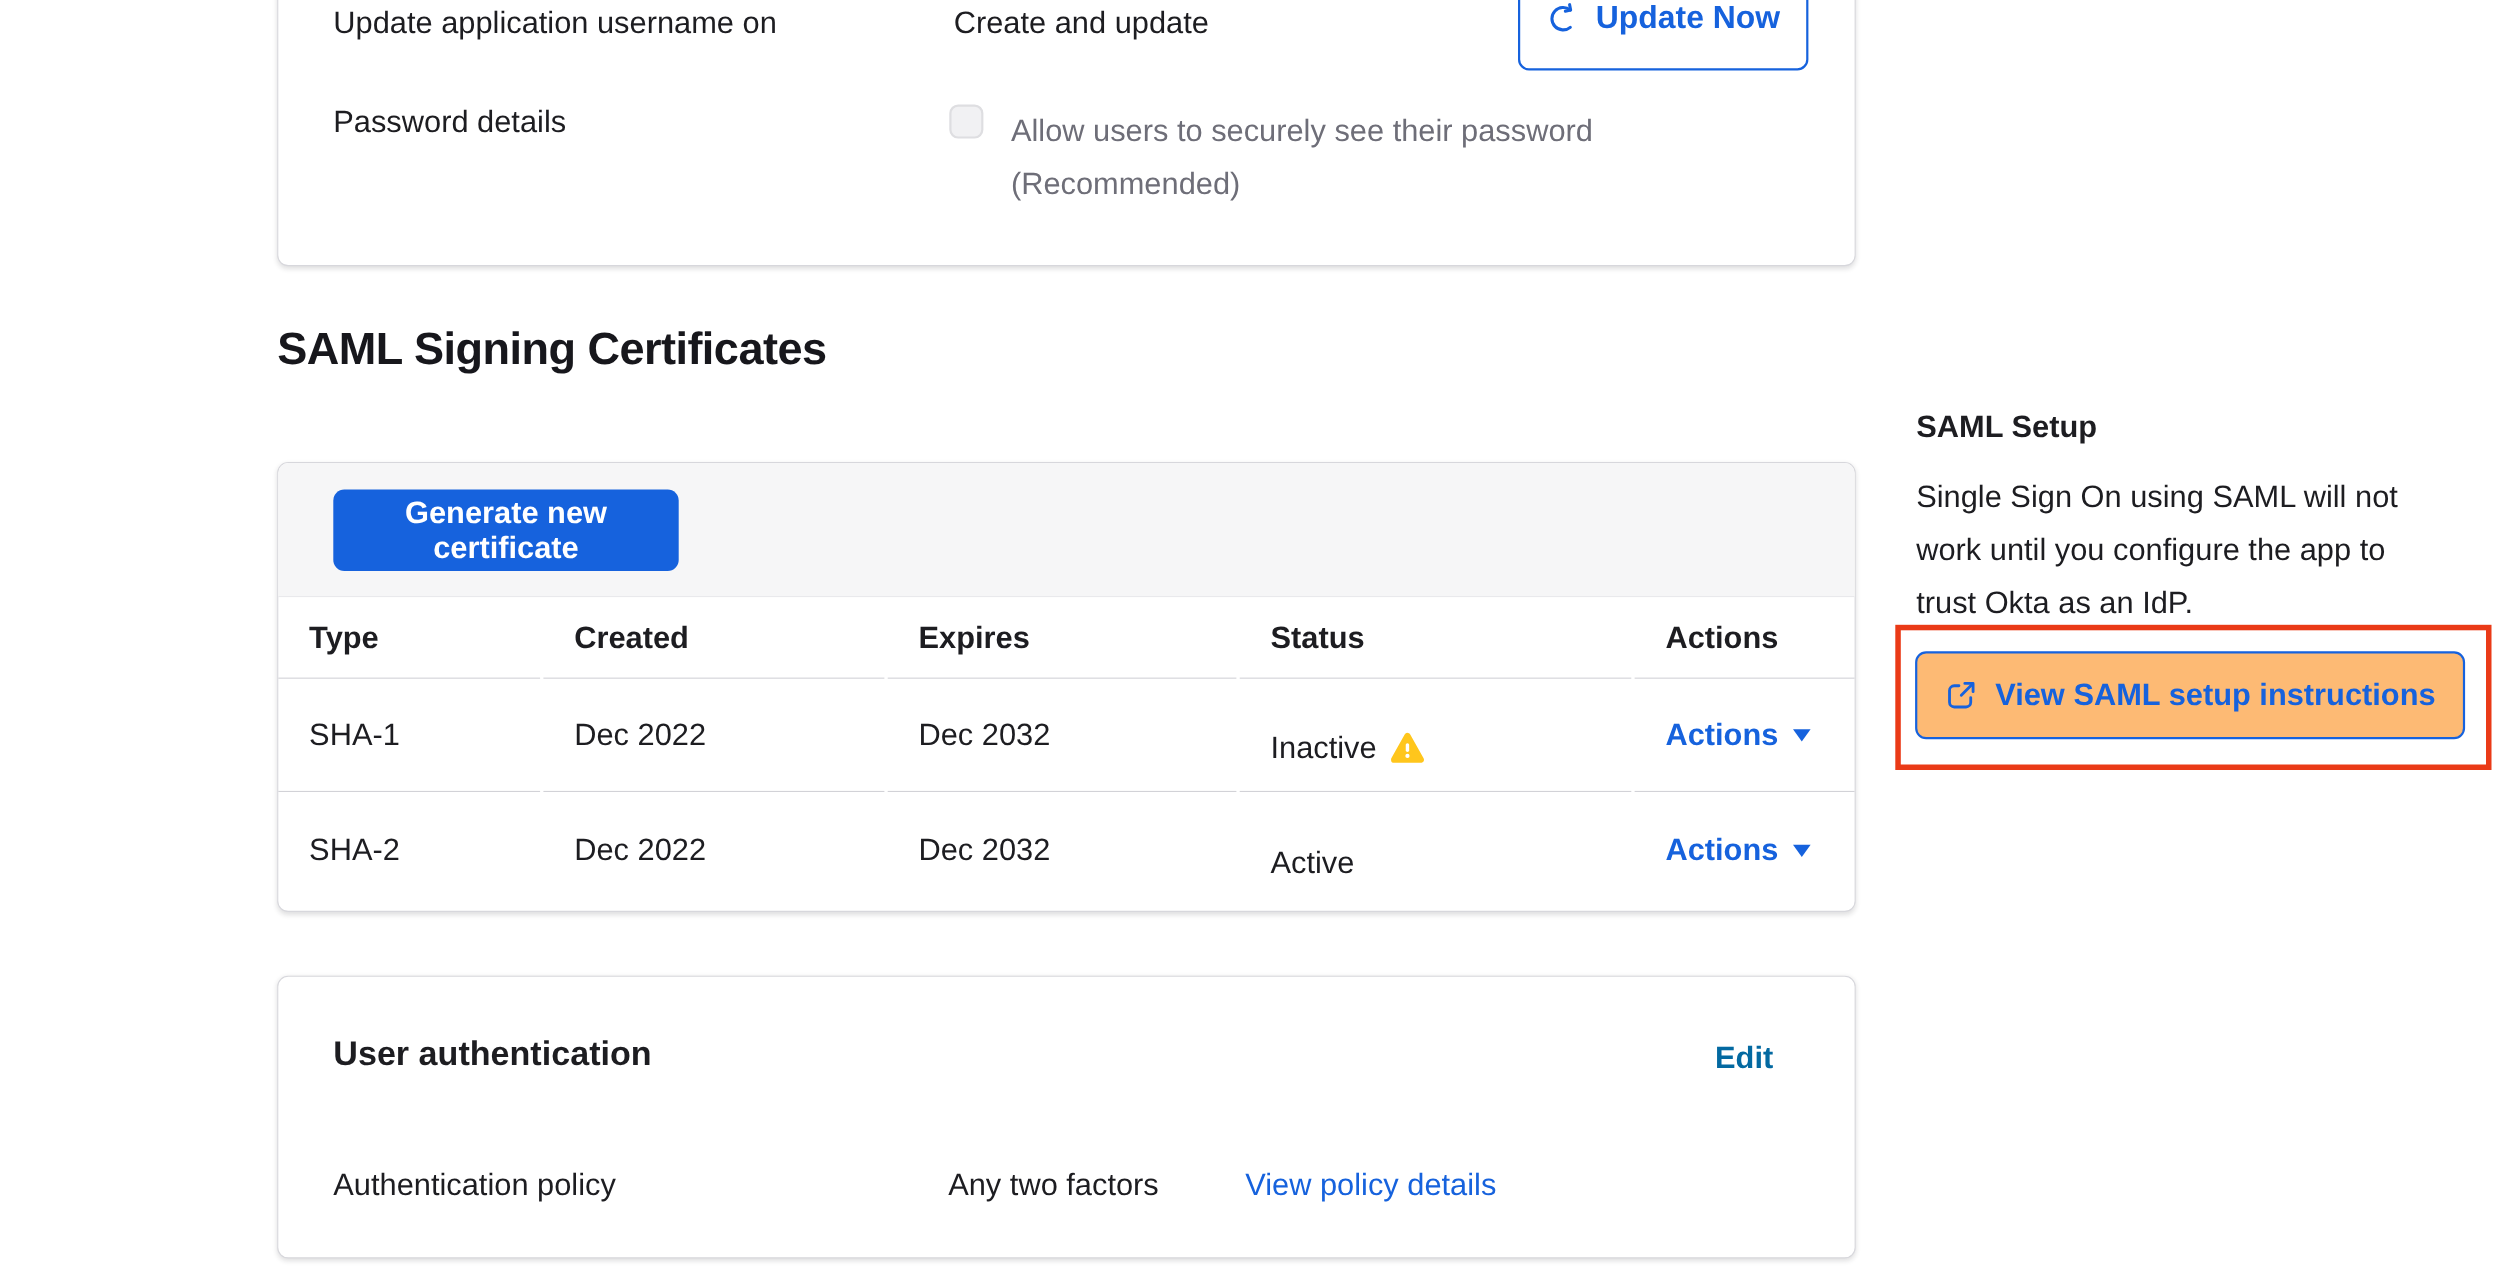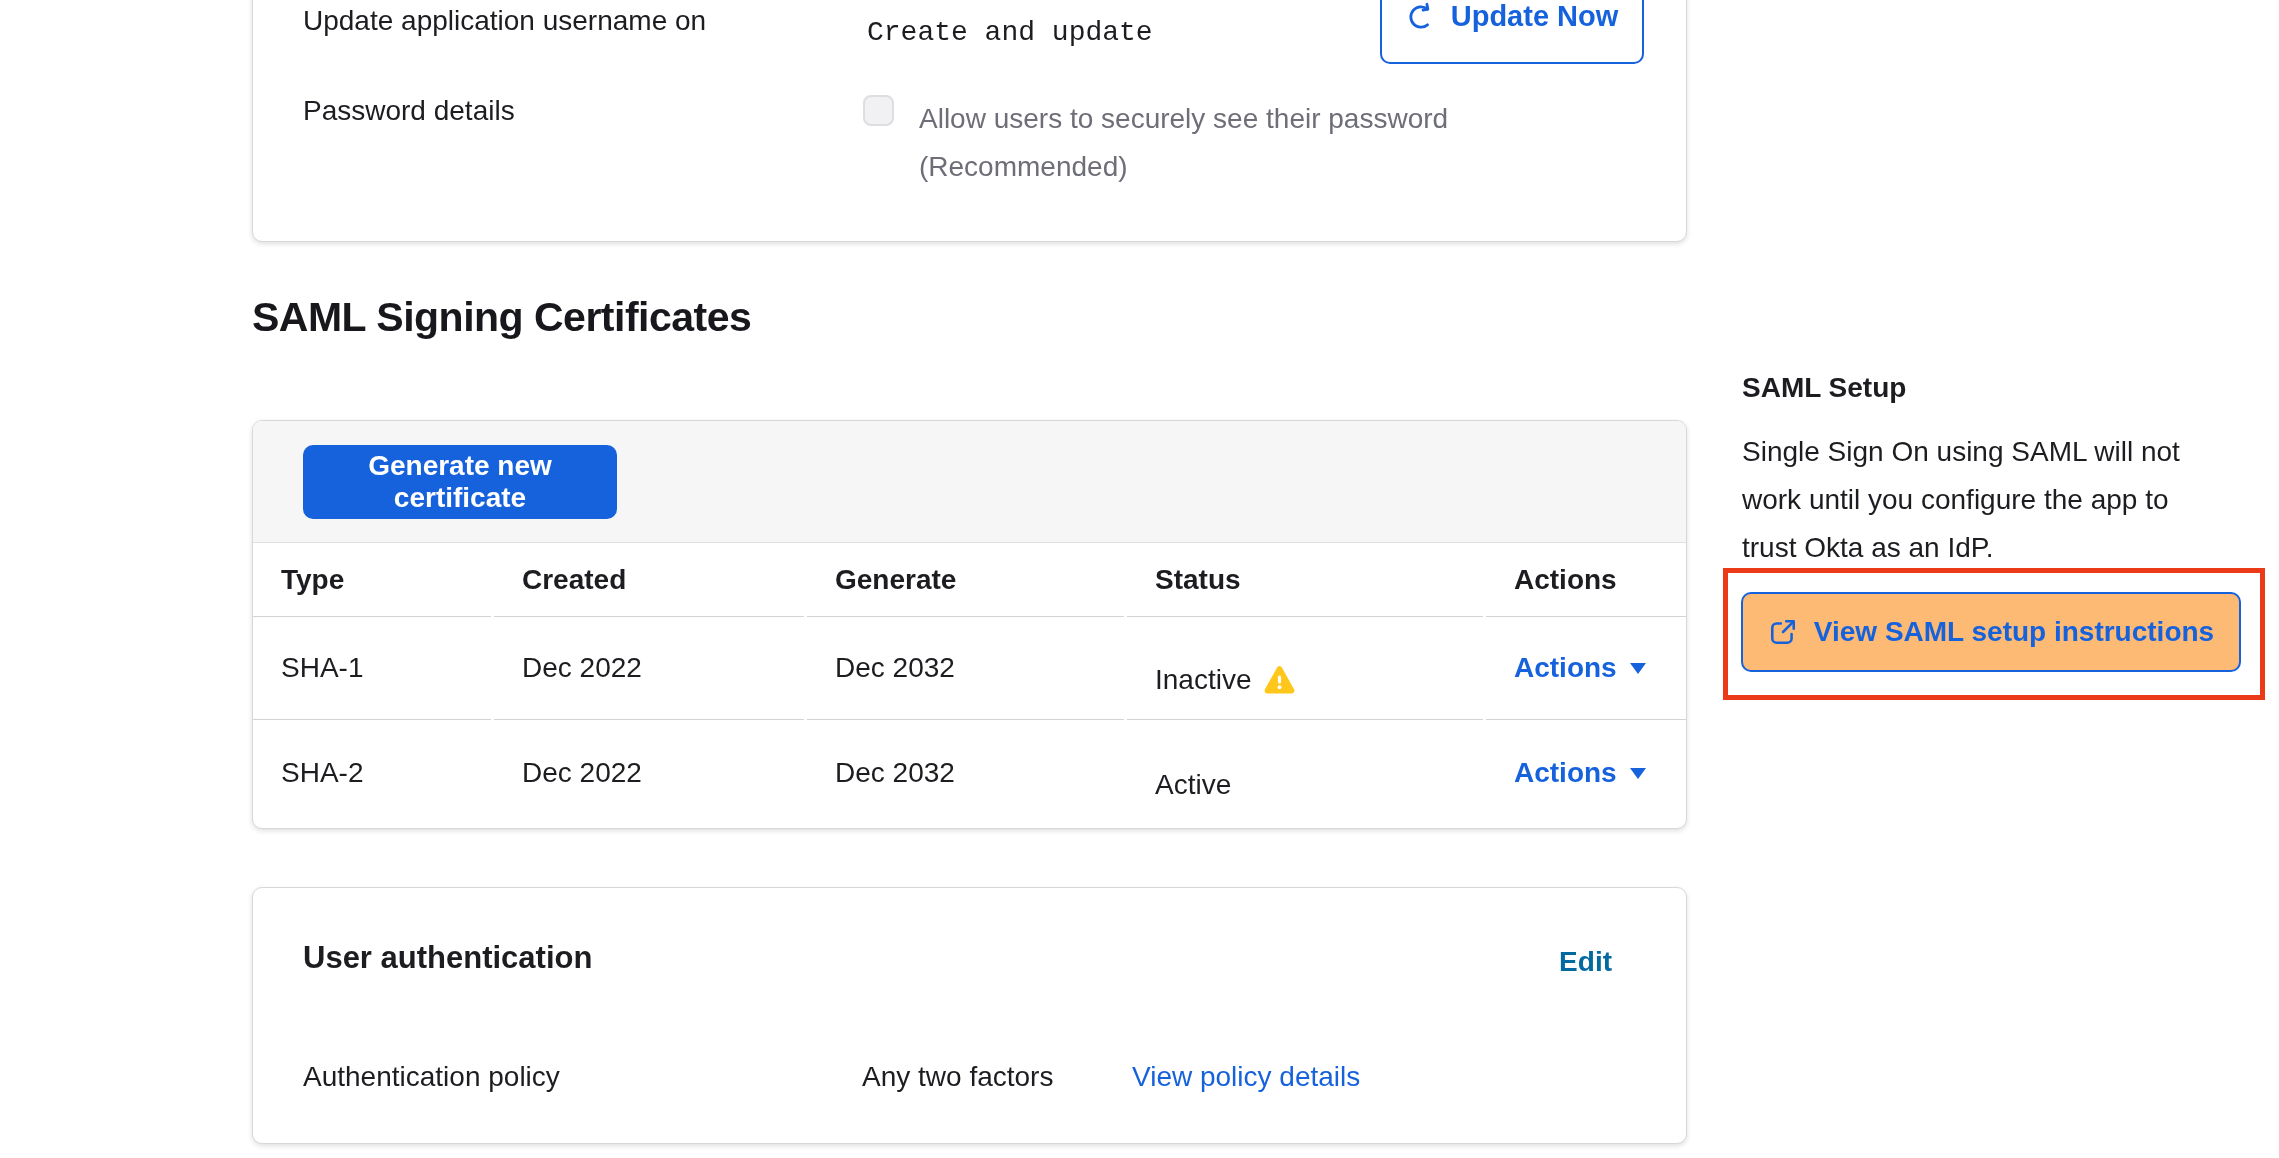--- a/index.html
+++ b/index.html
@@ -75,21 +75,21 @@
   .policy-link { position:absolute; left:879px; top:173px; font-size:28px; color:#1662dd;
     cursor:pointer; text-decoration:none; }
 </style>
 </head>
 <body>
 
 <div class="page">
 
   <section class="card top-card">
     <span class="form-label" style="left:50px; top:68px;">Update application username on</span>
-    <span class="form-value" style="left:614px; top:80px;font-family:Liberation Mono, monospace;">Create and update</span>
+    <span class="form-value" style="left:614px; top:68px;">Create and update</span>
 
     <button class="update-now-btn">
       <svg width="30" height="30" viewBox="0 0 28 28">
         <path d="M20.1 6.7 A9.5 9.5 0 1 0 20.1 21.3" fill="none" stroke="#1662dd" stroke-width="2.6" stroke-linecap="round"></path>
         <polyline points="15.9,7.6 20.4,6.6 19.5,2.1" fill="none" stroke="#1662dd" stroke-width="2.6" stroke-linecap="round" stroke-linejoin="round"></polyline>
       </svg>
       <span>Update Now</span>
     </button>
 
     <span class="form-label" style="left:50px; top:158px;">Password details</span>
@@ -106,21 +106,21 @@
 
   <section class="card cert-card">
     <div class="cert-card-header">
       <button class="generate-btn">Generate new certificate</button>
     </div>
 
     <div class="cert-table">
       <div class="t-row header">
         <div class="t-cell head">Type</div>
         <div class="t-cell head">Created</div>
-        <div class="t-cell head">Generate</div>
+        <div class="t-cell head">Expires</div>
         <div class="t-cell head">Status</div>
         <div class="t-cell head">Actions</div>
       </div>
 
       <div class="t-row body1">
         <div class="t-cell">SHA-1</div>
         <div class="t-cell">Dec 2022</div>
         <div class="t-cell">Dec 2032</div>
         <div class="t-cell">
           <span class="status-wrap">

